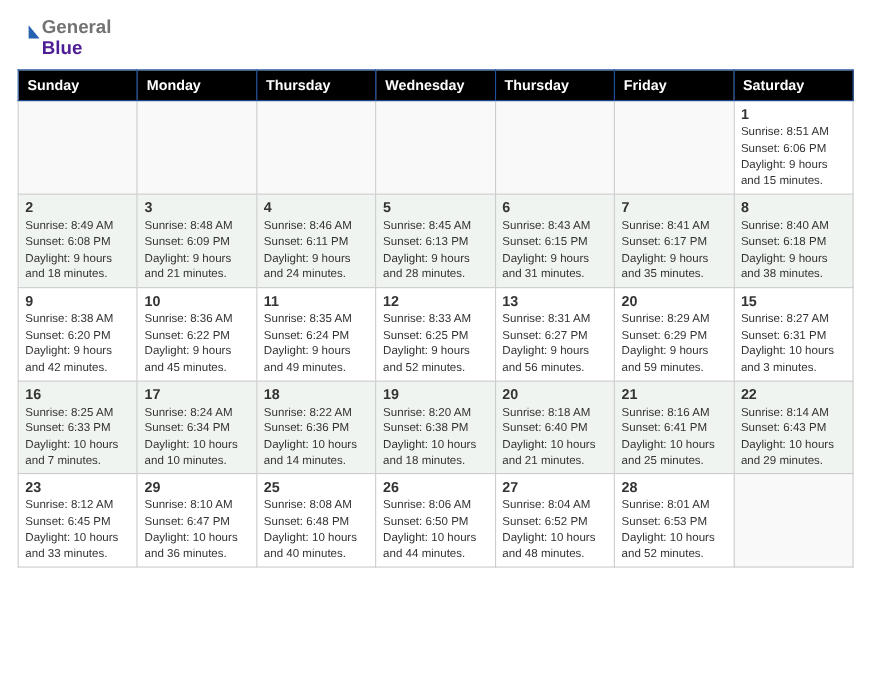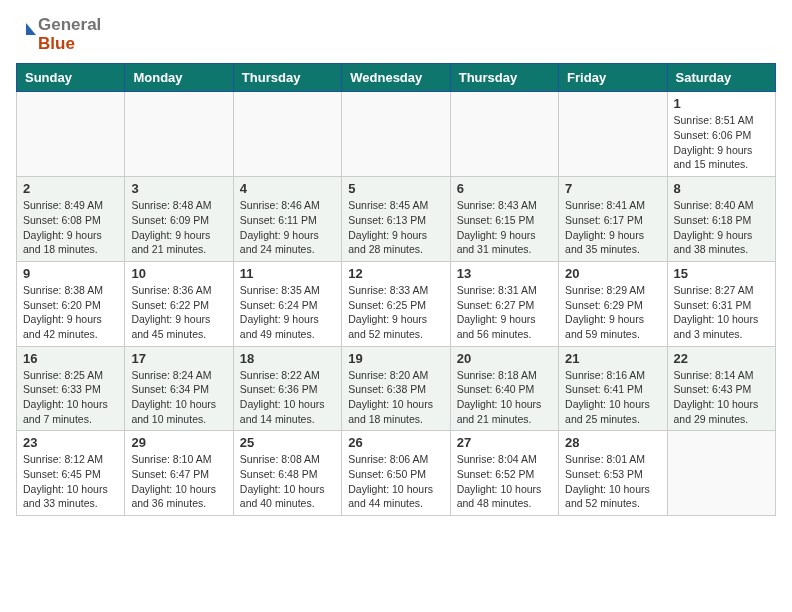--- a/index.html
+++ b/index.html
@@ -32,21 +32,21 @@
     .location {
       font-size: 16px;
       color: #555;
     }
     .calendar {
       width: 100%;
       border-collapse: collapse;
       border: 1px solid #ccc;
     }
     .calendar th {
-      background: #0f766e;
+      background: #000000;
       color: #fff;
       font-size: 13px;
       font-weight: bold;
       text-align: left;
       padding: 6px 8px;
       border: 1px solid #1e50a0;
     }
     .calendar td {
       width: calc(100% / 7);
       vertical-align: top;
@@ -79,21 +79,21 @@
 <body>
 
 <div class="header">
   <div class="logo">
   <div style="display:flex;align-items:center;gap:2px;">
     <svg width="20" height="24" viewBox="0 0 20 24">
       <polygon points="10,0 20,12 10,12" fill="#2563b0"></polygon>
     </svg>
     <div>
       <div style="font-size:17px;font-weight:bold;color:#737373;line-height:1.1;">General</div>
-      <div style="font-size:17px;font-weight:bold;color:#c2410c;line-height:1.1;">Blue</div>
+      <div style="font-size:17px;font-weight:bold;color:#4c1d95;line-height:1.1;">Blue</div>
     </div>
   </div>
 </div>
   <div class="title-block">
     <div class="month-year"></div>
     <div class="location"></div>
   </div>
 </div>
 
 <table class="calendar">

